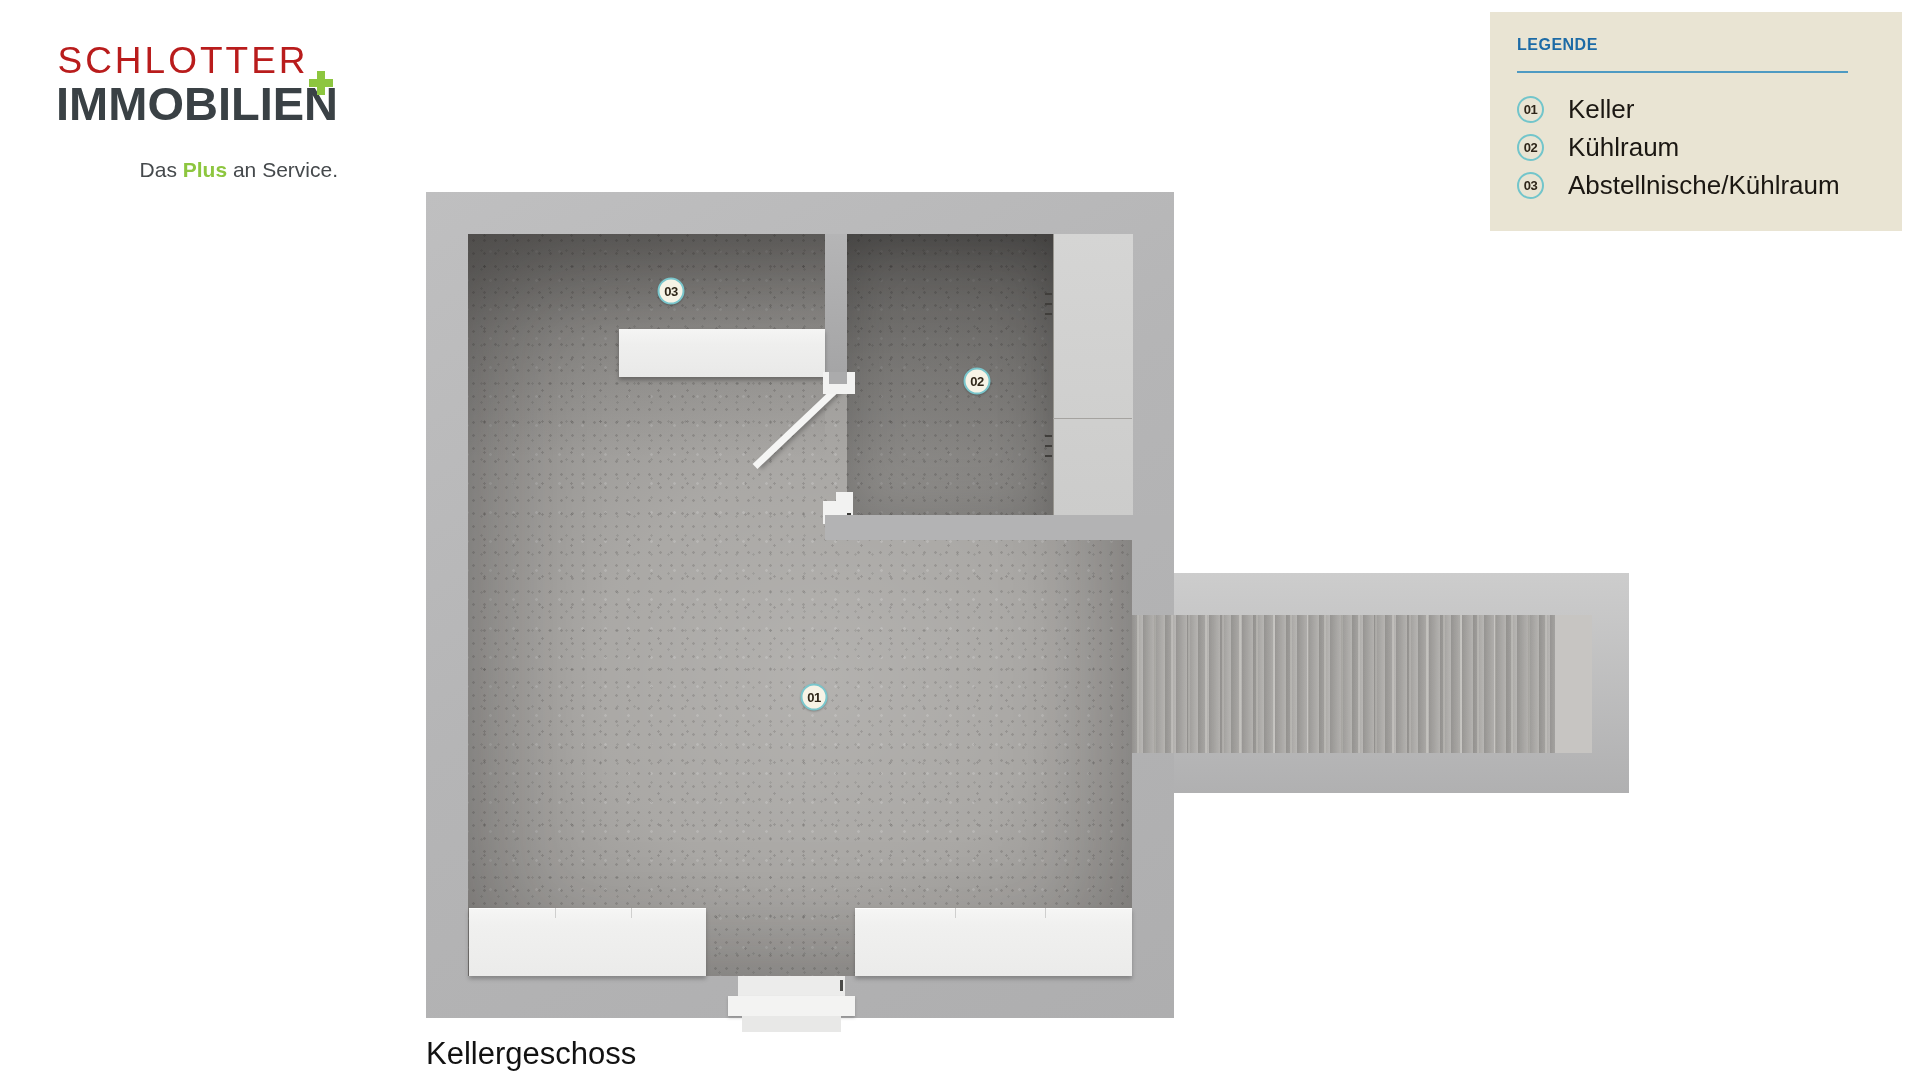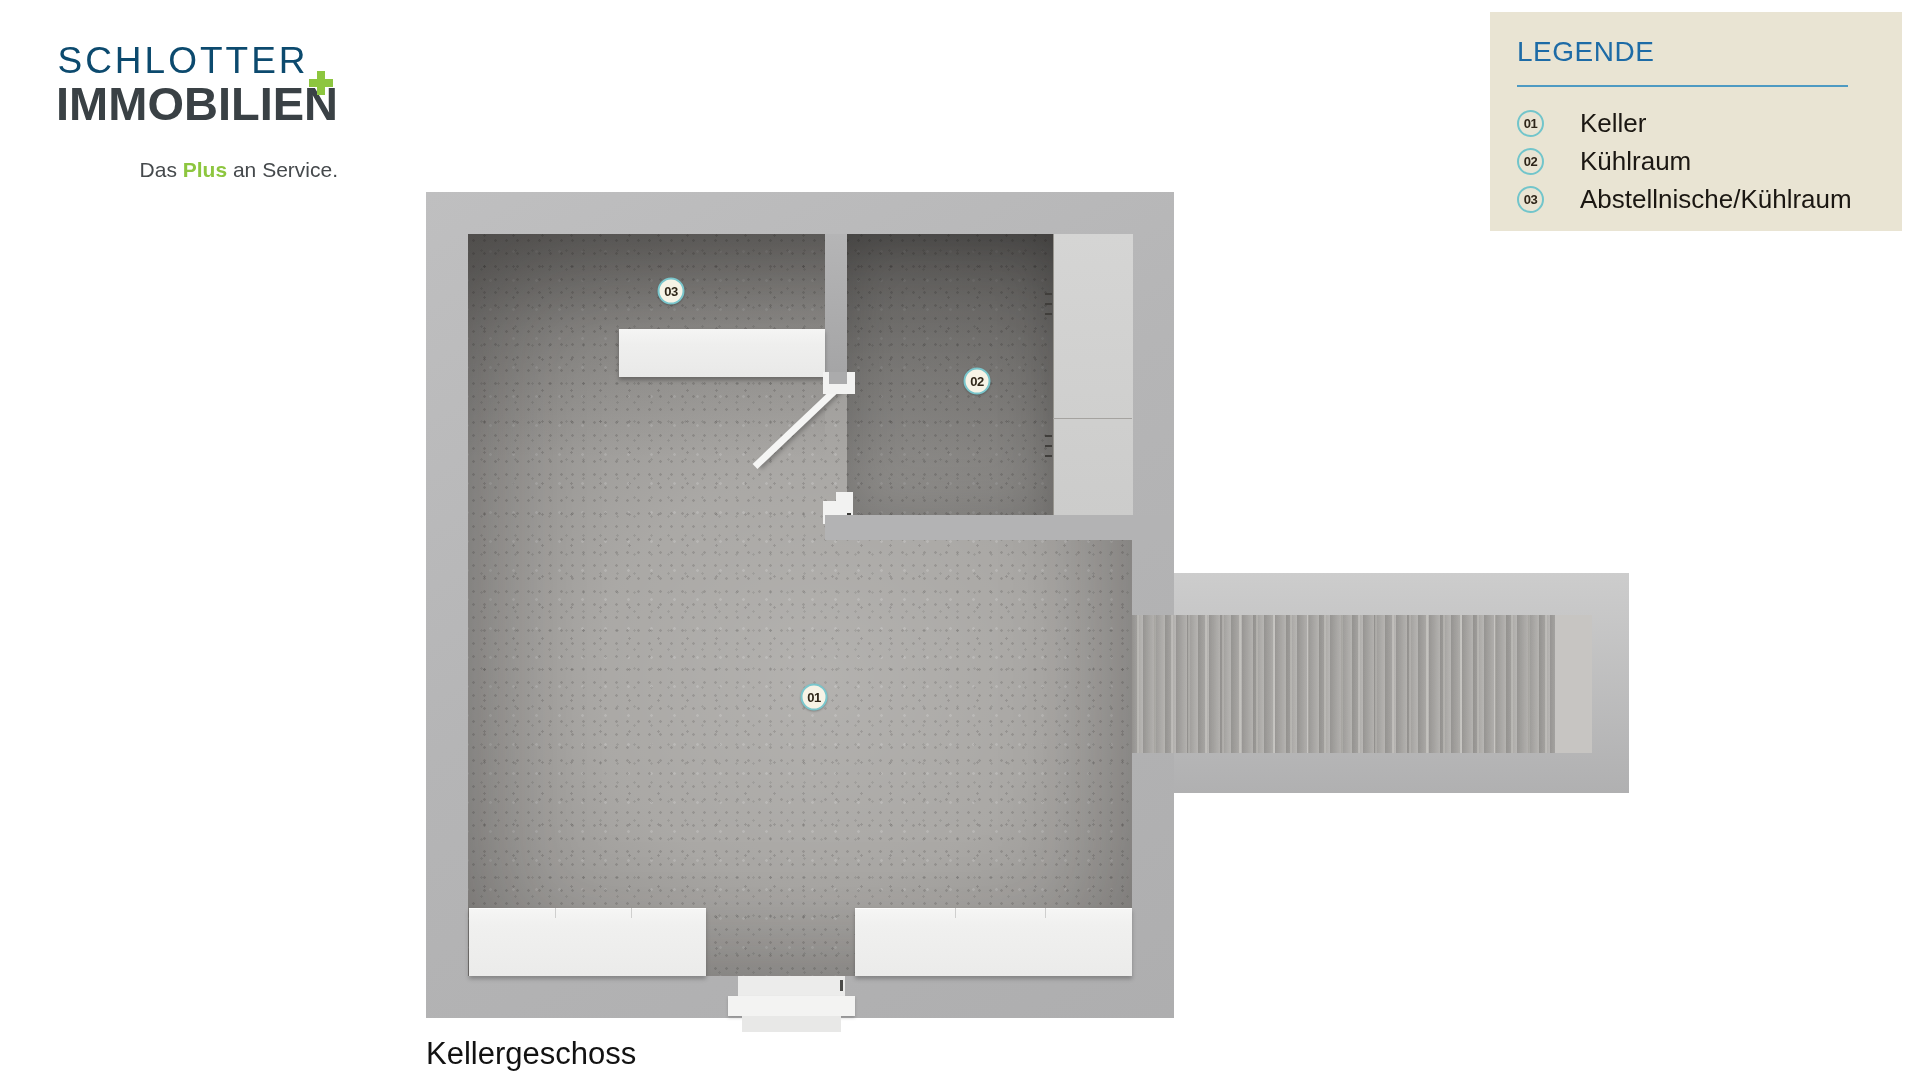--- a/index.html
+++ b/index.html
@@ -2,41 +2,41 @@
 <html><head>
 <meta charset="utf-8">
 <style>
   html,body{margin:0;padding:0;background:#ffffff;width:1919px;height:1080px;overflow:hidden;
             font-family:"Liberation Sans", sans-serif;}
   .abs{position:absolute;}
 
   
   .logo-wrap{position:absolute;left:28px;top:30px;width:310px;}
   .logo-line1{position:absolute;left:0;top:12px;width:310px;text-align:center;
-              font-size:37px;font-weight:400;letter-spacing:3px;color:#0c4a6e;line-height:1;}
+              font-size:37px;font-weight:400;letter-spacing:3px;color:#b91c1c;line-height:1;}
   .logo-line2{position:absolute;left:0;top:50px;width:310px;text-align:right;
               font-size:47px;font-weight:700;letter-spacing:0;color:#3a4145;line-height:1;}
   .plus-shape{position:absolute;left:281px;top:41px;width:24px;height:24px;}
   .plus-shape::before{content:"";position:absolute;left:0;top:8px;width:24px;height:8px;background:#8dc63f;}
   .plus-shape::after{content:"";position:absolute;left:8px;top:0;width:8px;height:24px;background:#8dc63f;}
   .tagline{position:absolute;left:0;top:128px;width:310px;text-align:right;
            font-size:21px;color:#45494c;line-height:1.1;}
   .tagline .hl{color:#8dc63f;font-weight:600;}
 
   
   .legend{position:absolute;left:1490px;top:12px;width:412px;height:219px;background:#e9e4d3;
           box-sizing:border-box;padding:24px 0 0 27px;}
-  .legend-title{margin:0;font-size:28px;font-weight:400;color:#1d6ba6;letter-spacing:.5px;}
+  .legend-title{margin:0;font-size:16px;font-weight:700;color:#1d6ba6;letter-spacing:.5px;}
   .legend-divider{width:331px;height:0;border-top:2px solid #4e9ac2;margin-top:17px;}
   .legend-list{list-style:none;margin:17px 0 0 0;padding:0;}
   .legend-item{display:flex;align-items:center;height:38px;}
   .legend-circle{flex:0 0 auto;width:23px;height:23px;border:2px solid #72c5cb;border-radius:50%;
                  display:flex;align-items:center;justify-content:center;
                  font-size:13px;font-weight:700;color:#2e2519;letter-spacing:-.5px;}
-  .legend-label{margin-left:36px;font-size:26px;color:#1b1712;}
+  .legend-label{margin-left:24px;font-size:26px;color:#1b1712;}
 
   
   .plan{position:absolute;left:426px;top:192px;width:1203px;height:826px;}
   .wall-main{position:absolute;left:0;top:0;width:748px;height:826px;
              background:linear-gradient(150deg,#bfbfc0 0%,#b5b5b6 45%,#aeaeaf 100%);}
   .wall-wing{position:absolute;left:748px;top:381px;width:455px;height:220px;
              background:linear-gradient(180deg,#babababa,#b0b0b1);}
   .speckle{background-image:
       radial-gradient(rgba(52,50,47,.20) 1px, transparent 1.4px),
       radial-gradient(rgba(52,50,47,.13) 1px, transparent 1.3px),

